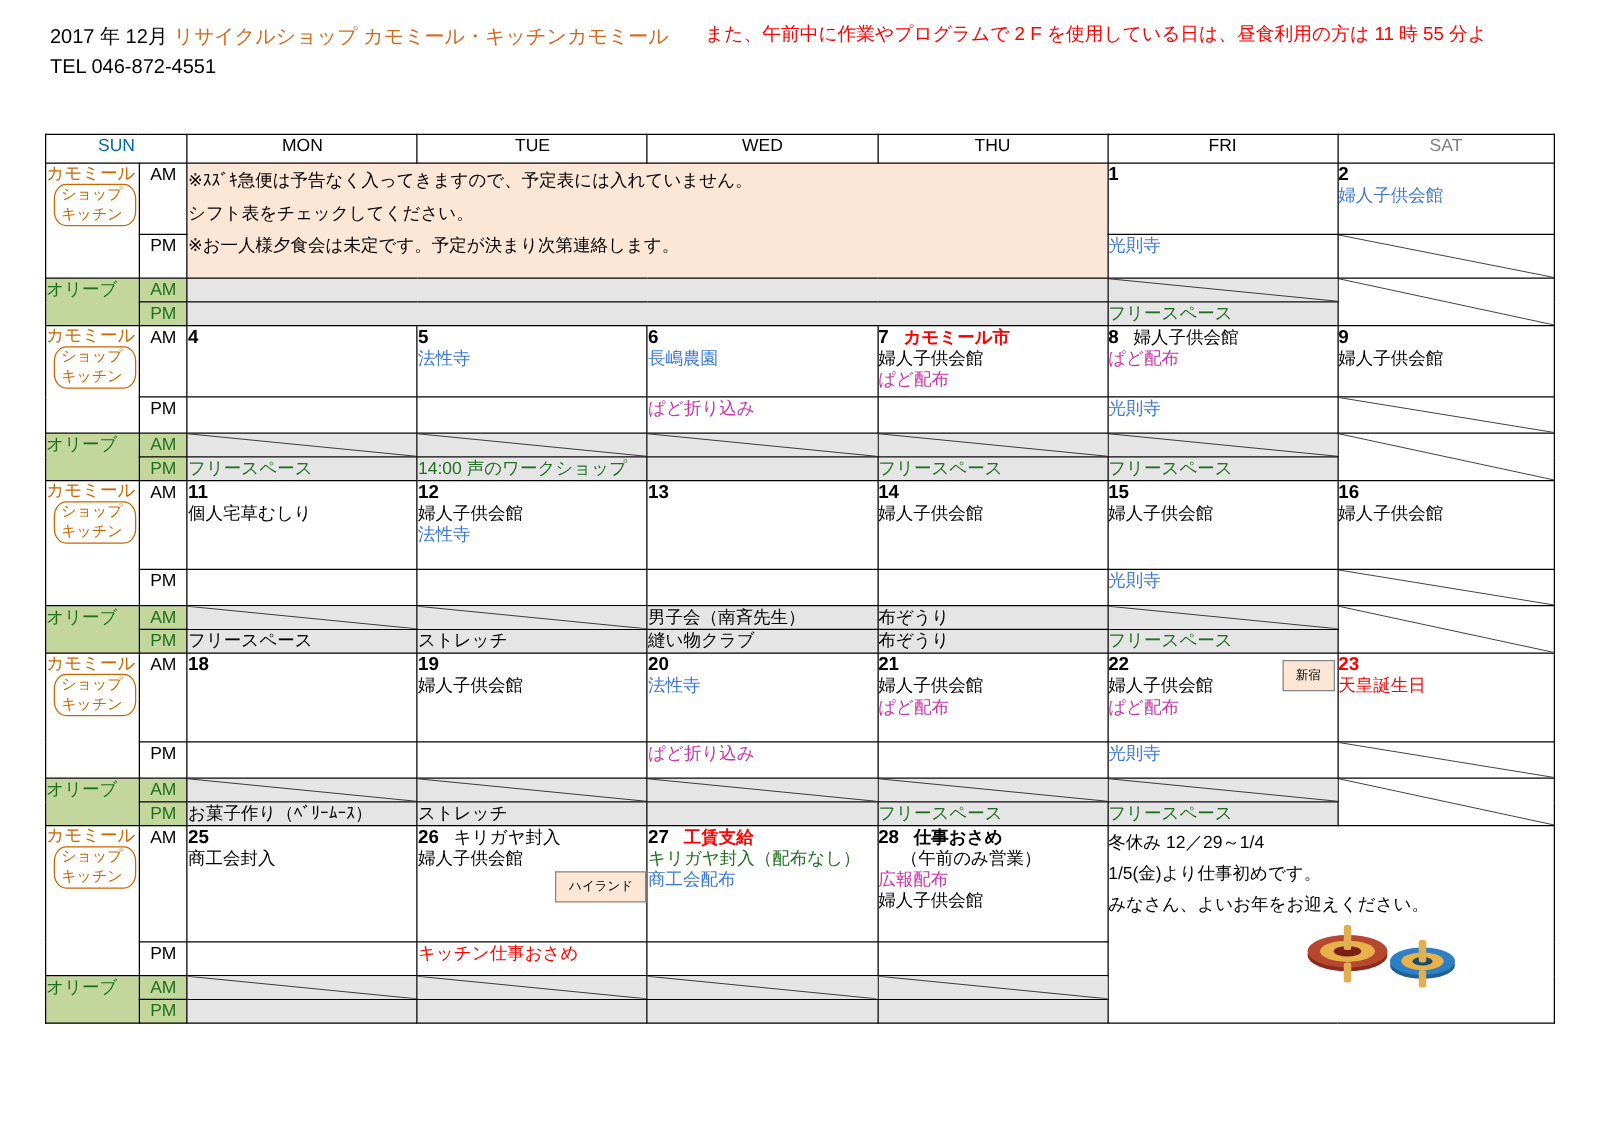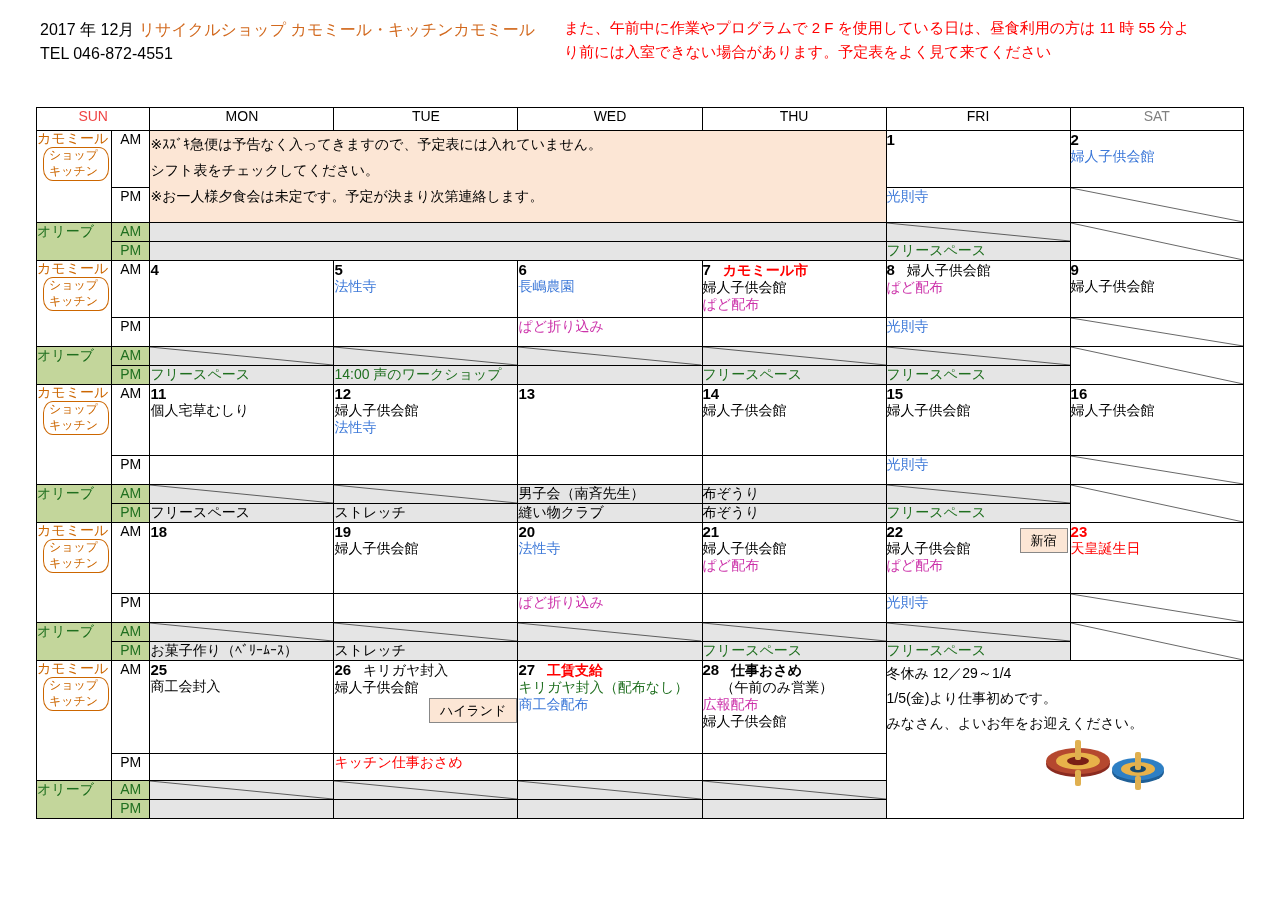--- a/index.html
+++ b/index.html
@@ -38,21 +38,21 @@
   
   col.c-label{width:70px;}
   col.c-ampm{width:36px;}
   col.c-day{width:172px;}
   col.c-day-last{width:162px;}
 
   thead th{
     height:22px;text-align:center;font-weight:normal;font-size:15px;
     background:#ffffff;
   }
-  thead th.sun{color:#ef4444;}
+  thead th.sun{color:#0369a1;}
   thead th.sat{color:#808080;}
 
   
   .lbl-kamo{background:#ffffff;color:#cc6600;font-size:12px;line-height:15px;padding:2px 3px;text-align:left;}
   .lbl-kamo .k1{color:#cc6600;}
   .lbl-box{position:relative;margin-top:1px;height:34px;}
   .lbl-box .brk{
     position:absolute;left:6px;top:0;width:66px;height:34px;
     border-top:1px solid #cc6600;border-bottom:1px solid #cc6600;
     border-left:1px solid #cc6600;border-right:1px solid #cc6600;
@@ -84,21 +84,21 @@
   
   .memo{
     background:#fce6d5;
     font-size:15px;line-height:26px;
     padding:6px 10px;color:#000;
   }
 
   
   .minibox{
     display:inline-block;border:1px solid #888;background:#fce6d5;
-    padding:3px 10px;font-size:13px;color:#000;margin-top:2px;
+    padding:3px 10px;font-size:10px;color:#000;margin-top:2px;
   }
 
   .holiday{color:#ff0000;font-weight:bold;}
   .bold{font-weight:bold;}
 
   .winter{padding:4px 6px;font-size:15px;line-height:25px;}
 
   
   .tops{position:absolute;right:60px;bottom:22px;width:150px;height:70px;}
 </style>
@@ -110,21 +110,20 @@
   <div class="hdr">
     <div class="line">
       <span class="black">2017 年  12月</span>
       <span class="orange">リサイクルショップ カモミール・キッチンカモミール</span>
     </div>
     <div class="line black">TEL  046-872-4551</div>
   </div>
 
   <div class="notice">
     <div class="ind">また、午前中に作業やプログラムで 2 F を使用している日は、昼食利用の方は 11 時 55 分よ</div>
-    <div class="ind">り前には入室できない場合があります。予定表をよく見て来てください</div>
   </div>
 
   <table class="cal">
     <colgroup>
       <col class="c-label">
         <col class="c-ampm">
       <col class="c-day">
         <col class="c-day">
         <col class="c-day">
         <col class="c-day">

